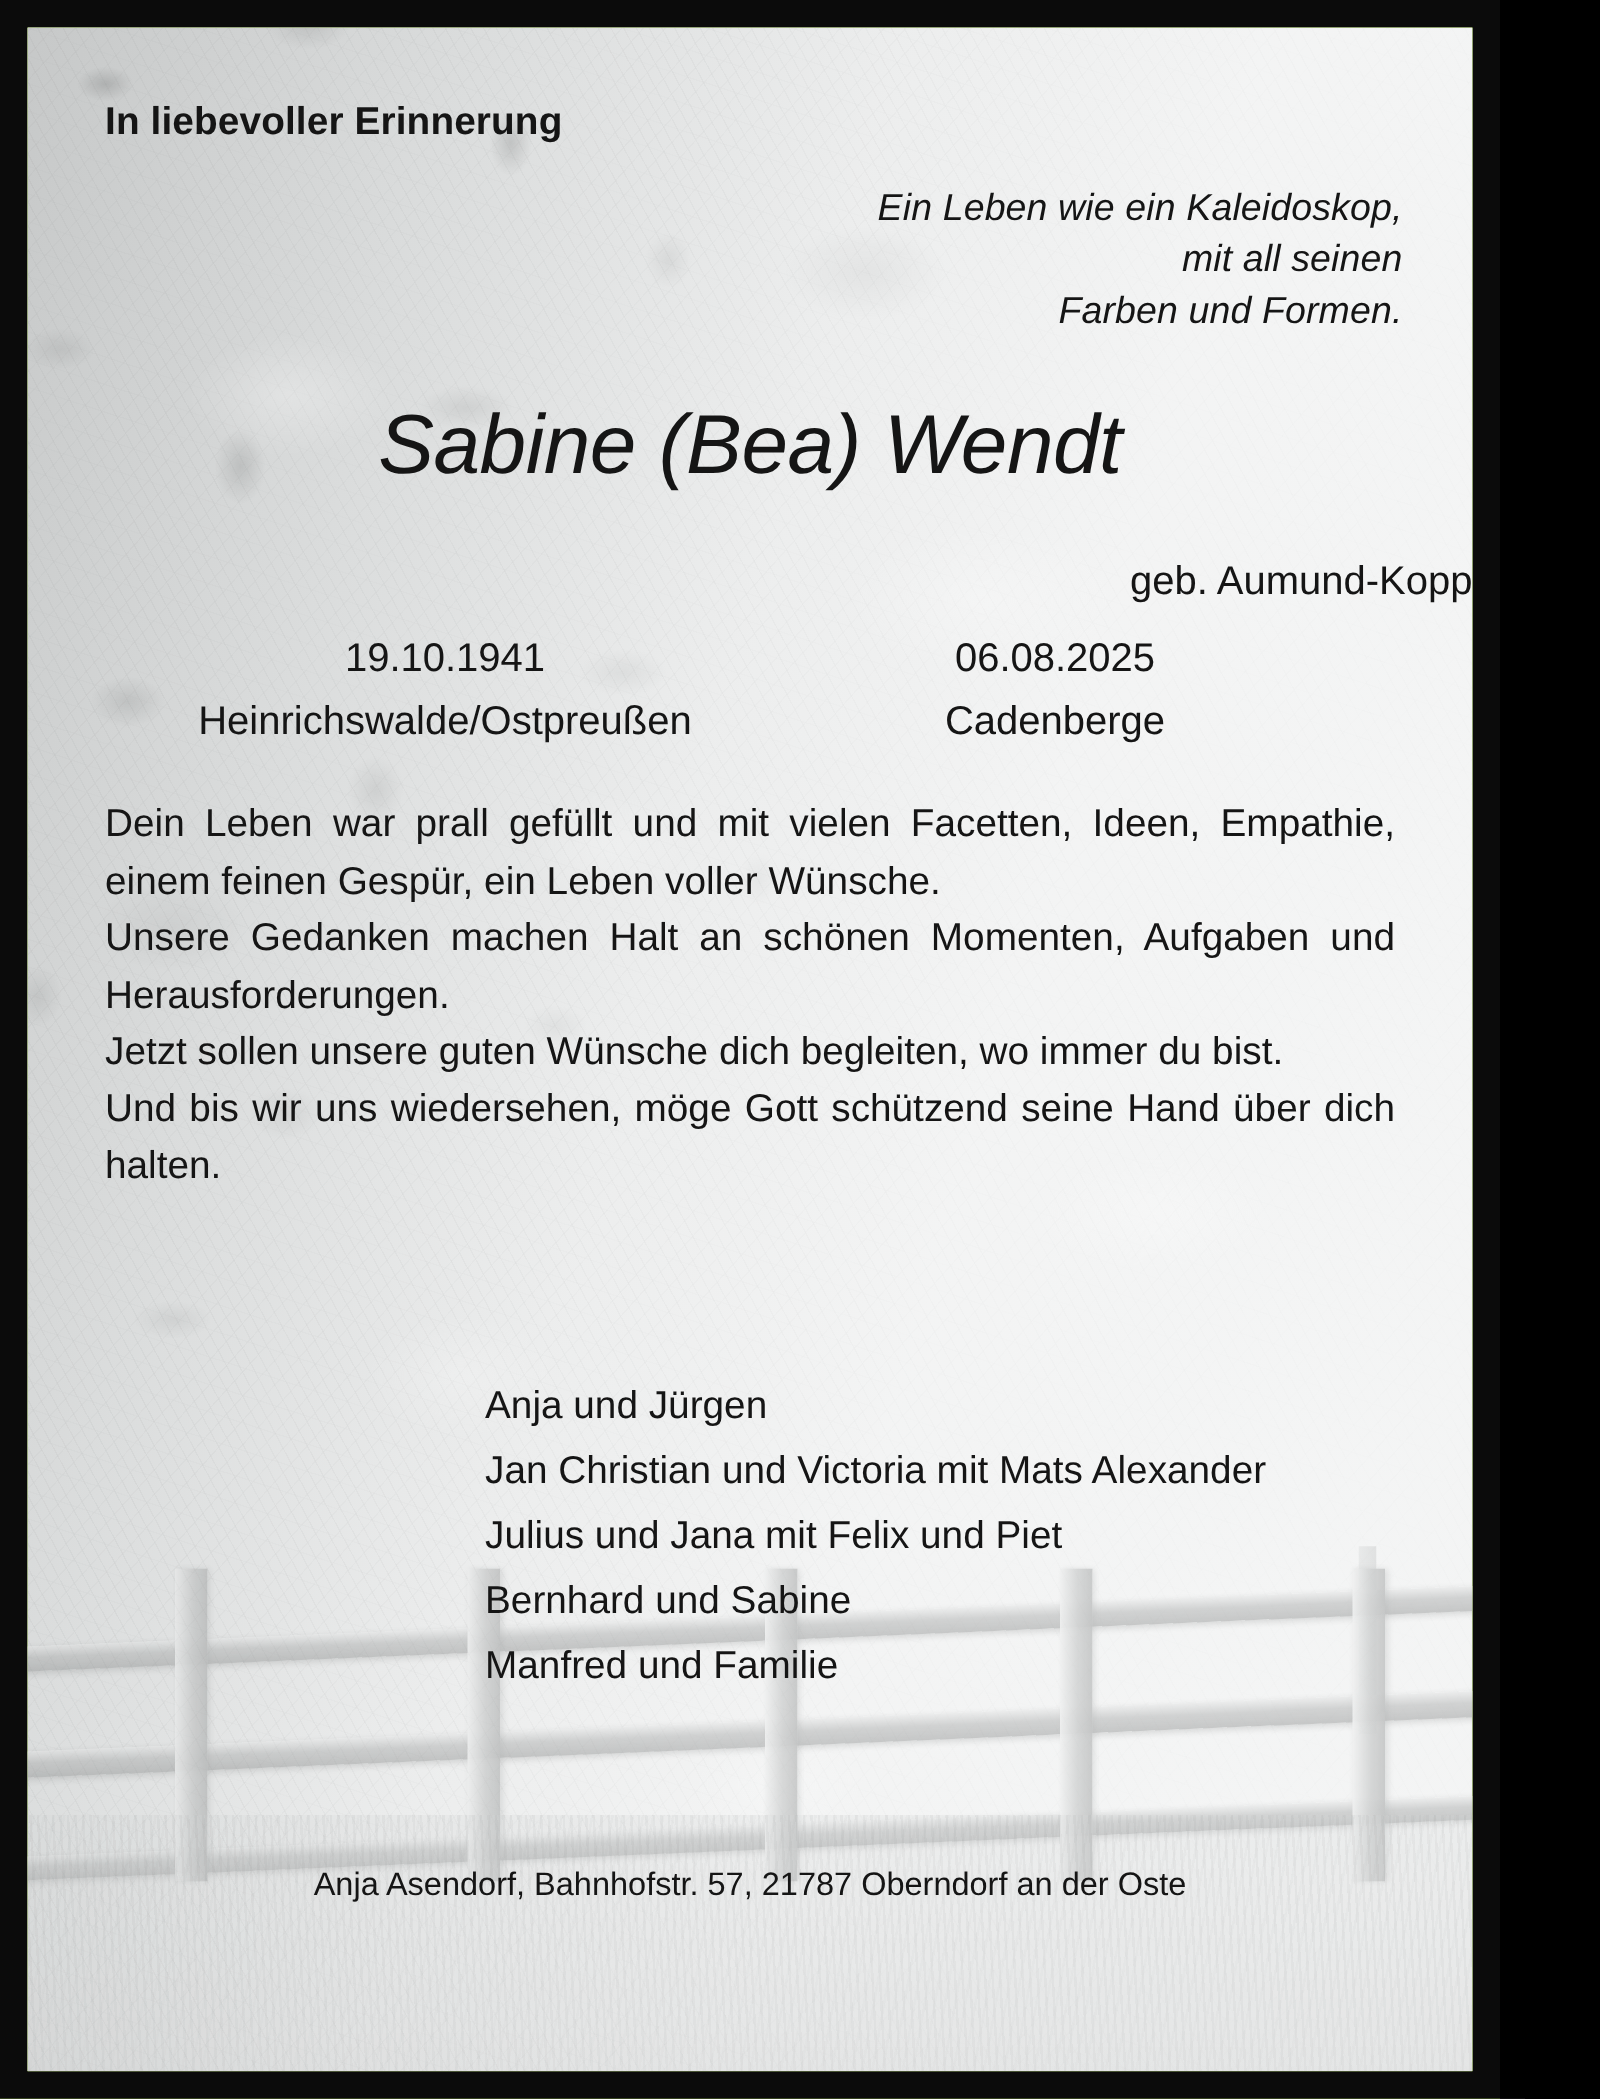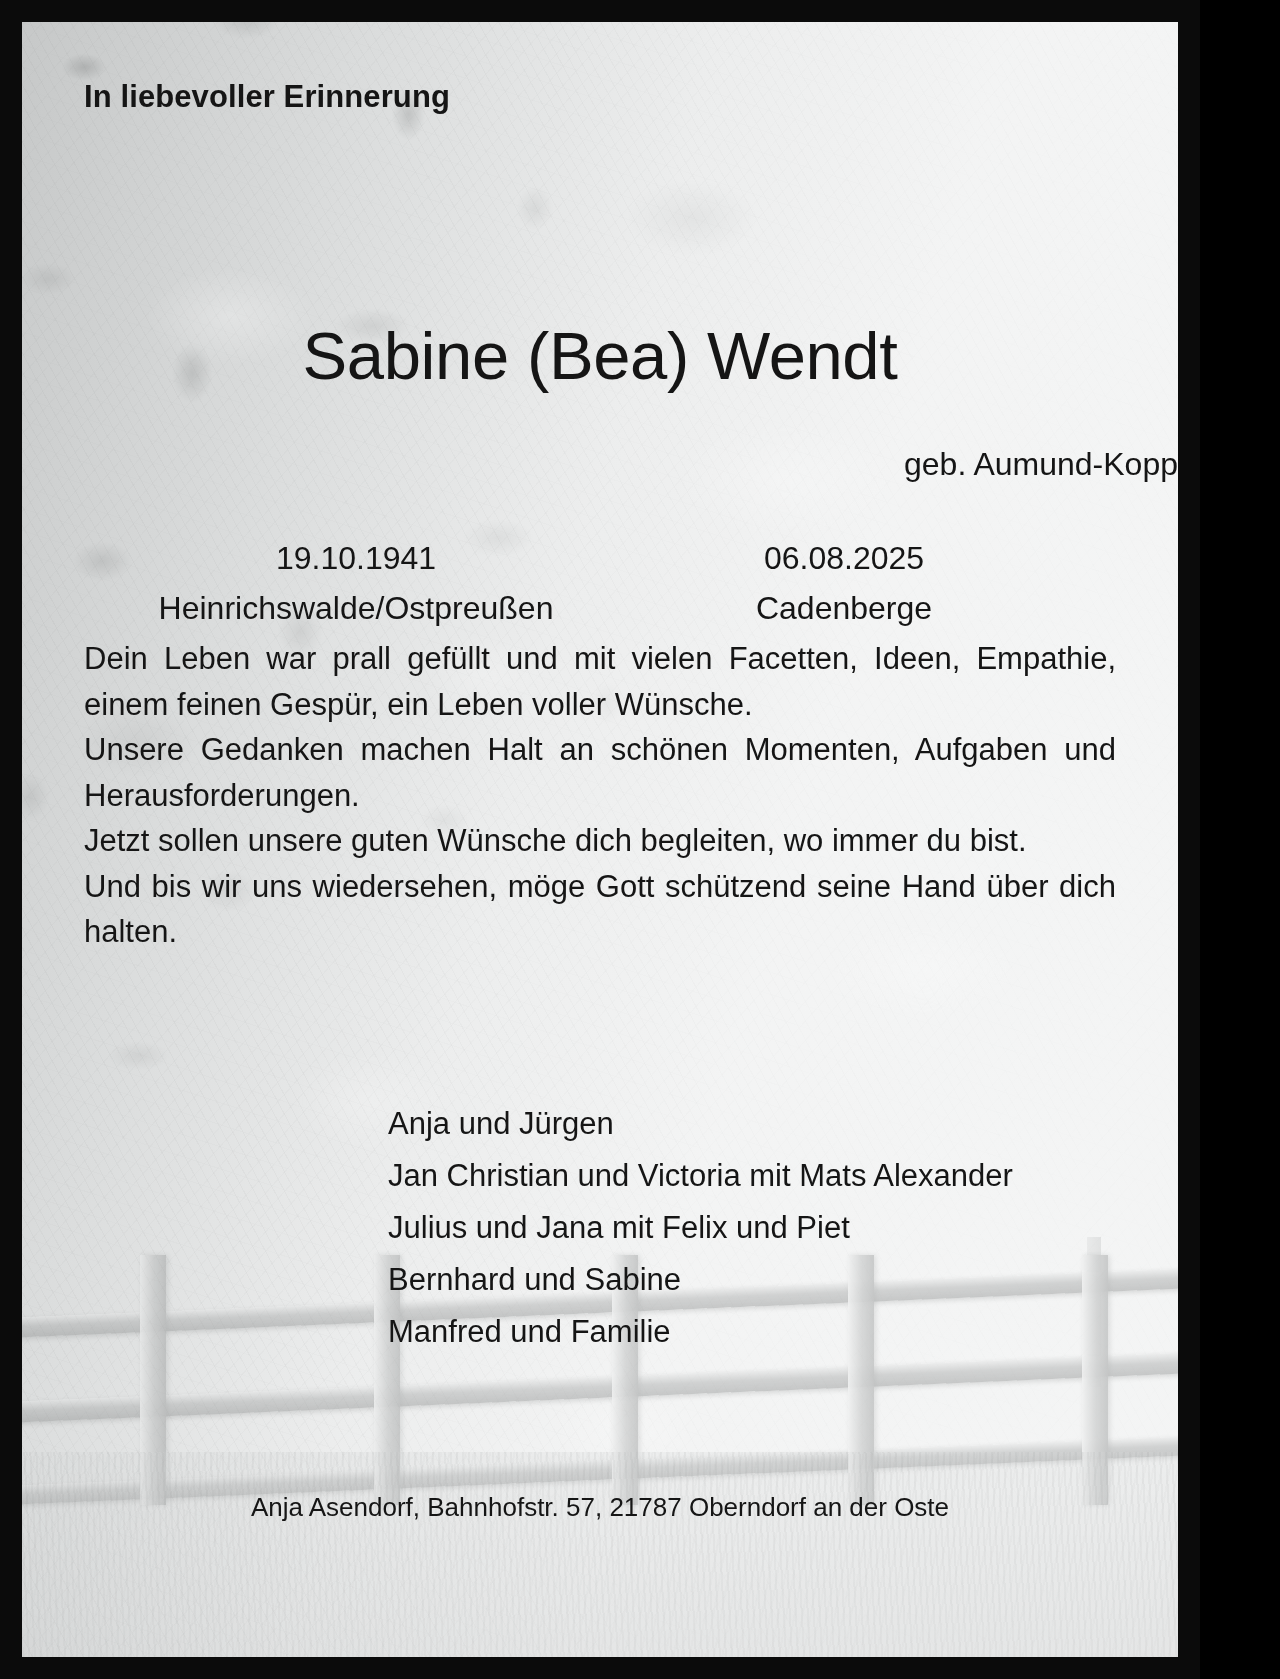--- a/index.html
+++ b/index.html
@@ -175,38 +175,38 @@
   }
 
   .name {
     position: absolute;
     left: 0; right: 0;
     top: 300px;
     text-align: center;
     font-size: 67px;
     line-height: 1;
     letter-spacing: -.4px;
+    font-style: italic;
   }
 
   .maiden {
     position: absolute;
     left: 0; right: 0;
     top: 424px;
     text-align: right;
     font-size: 32px;
   }
 
   .dates {
     position: absolute;
     left: 90px;
     right: 90px;
     top: 480px;
     display: flex;
     justify-content: space-between;
-    margin-top: 32px;
   }
   .date-col {
     width: 500px;
     text-align: center;
     font-size: 32px;
     line-height: 1.55;
   }
 
   .body-text {
     position: absolute;
@@ -271,20 +271,25 @@
       <div class="fence-post" style="left:1060px;"></div>
     </div>
 
     <div class="bg-ground"></div>
   </div>
 
   <div class="content">
 
     <div class="eyebrow">In liebevoller Erinnerung</div>
 
+    <div class="verse">
+      <div>Ein Leben wie ein Kaleidoskop,</div>
+      <div>mit all seinen</div>
+      <div>Farben und Formen.</div>
+    </div>
 
     <div class="name">Sabine (Bea) Wendt</div>
 
     <div class="maiden">geb. Aumund-Kopp</div>
 
     <div class="dates">
       <div class="date-col">
         <div>19.10.1941</div>
         <div>Heinrichswalde/Ostpreußen</div>
       </div>

